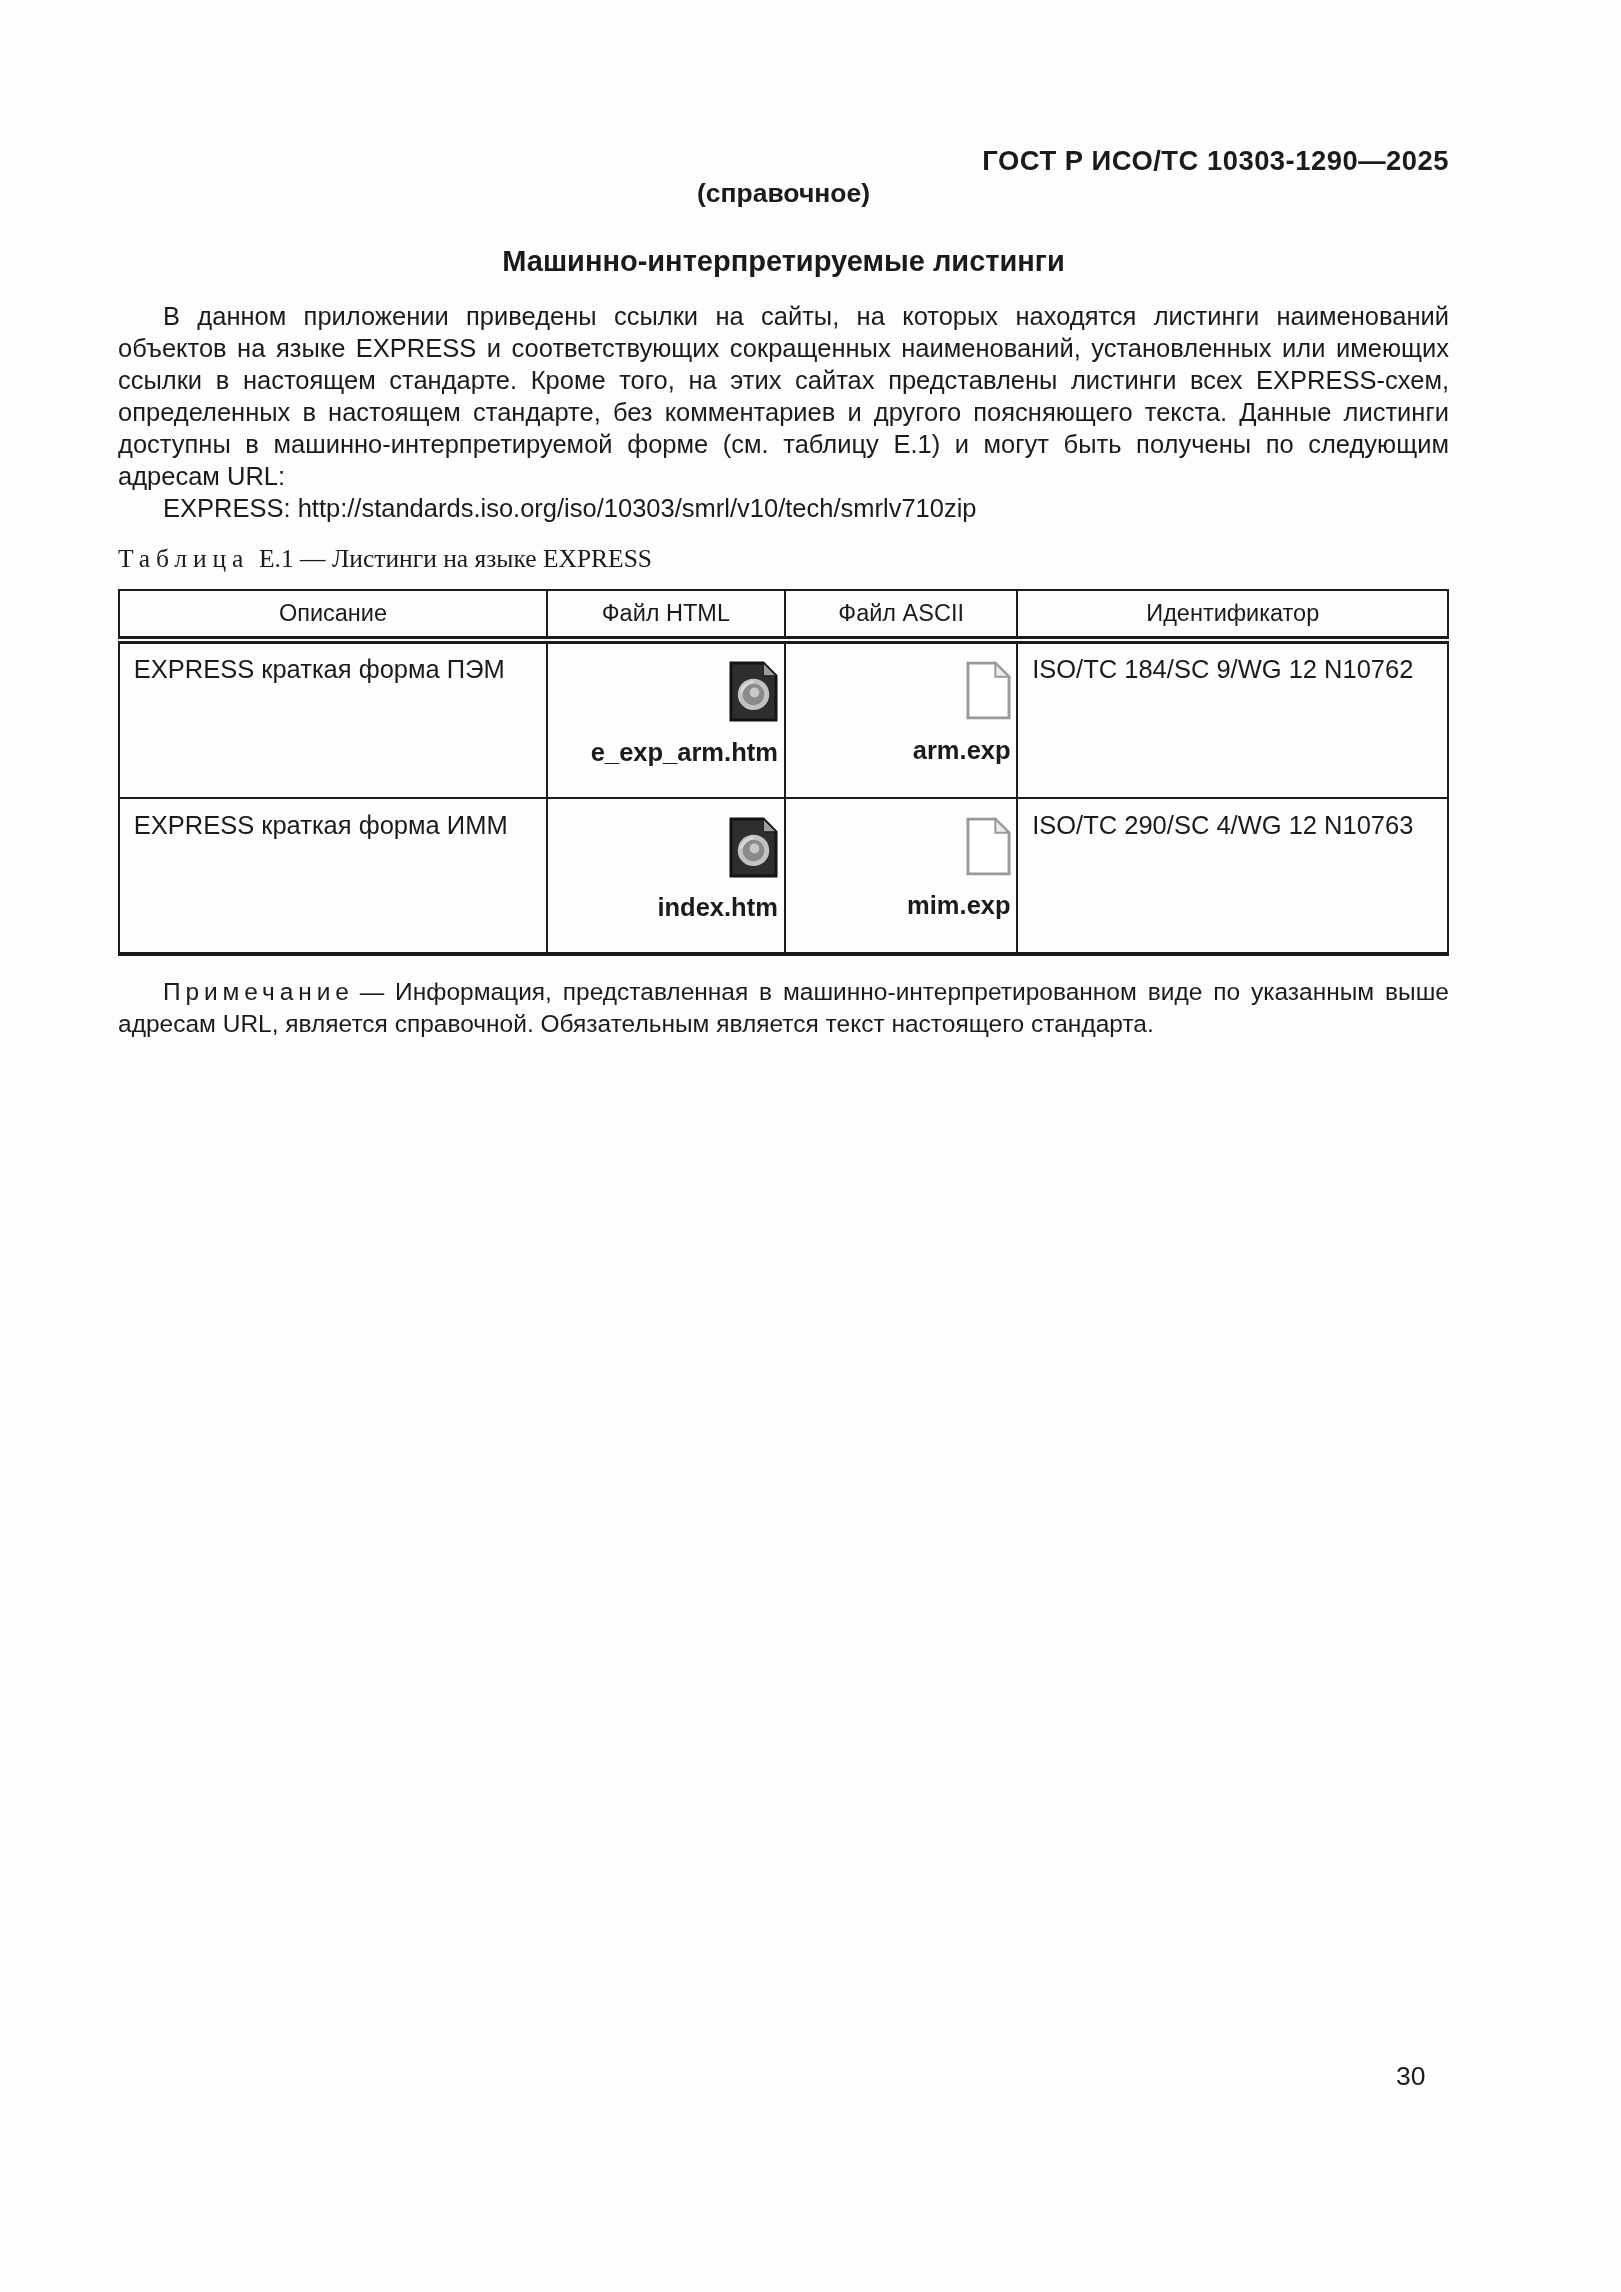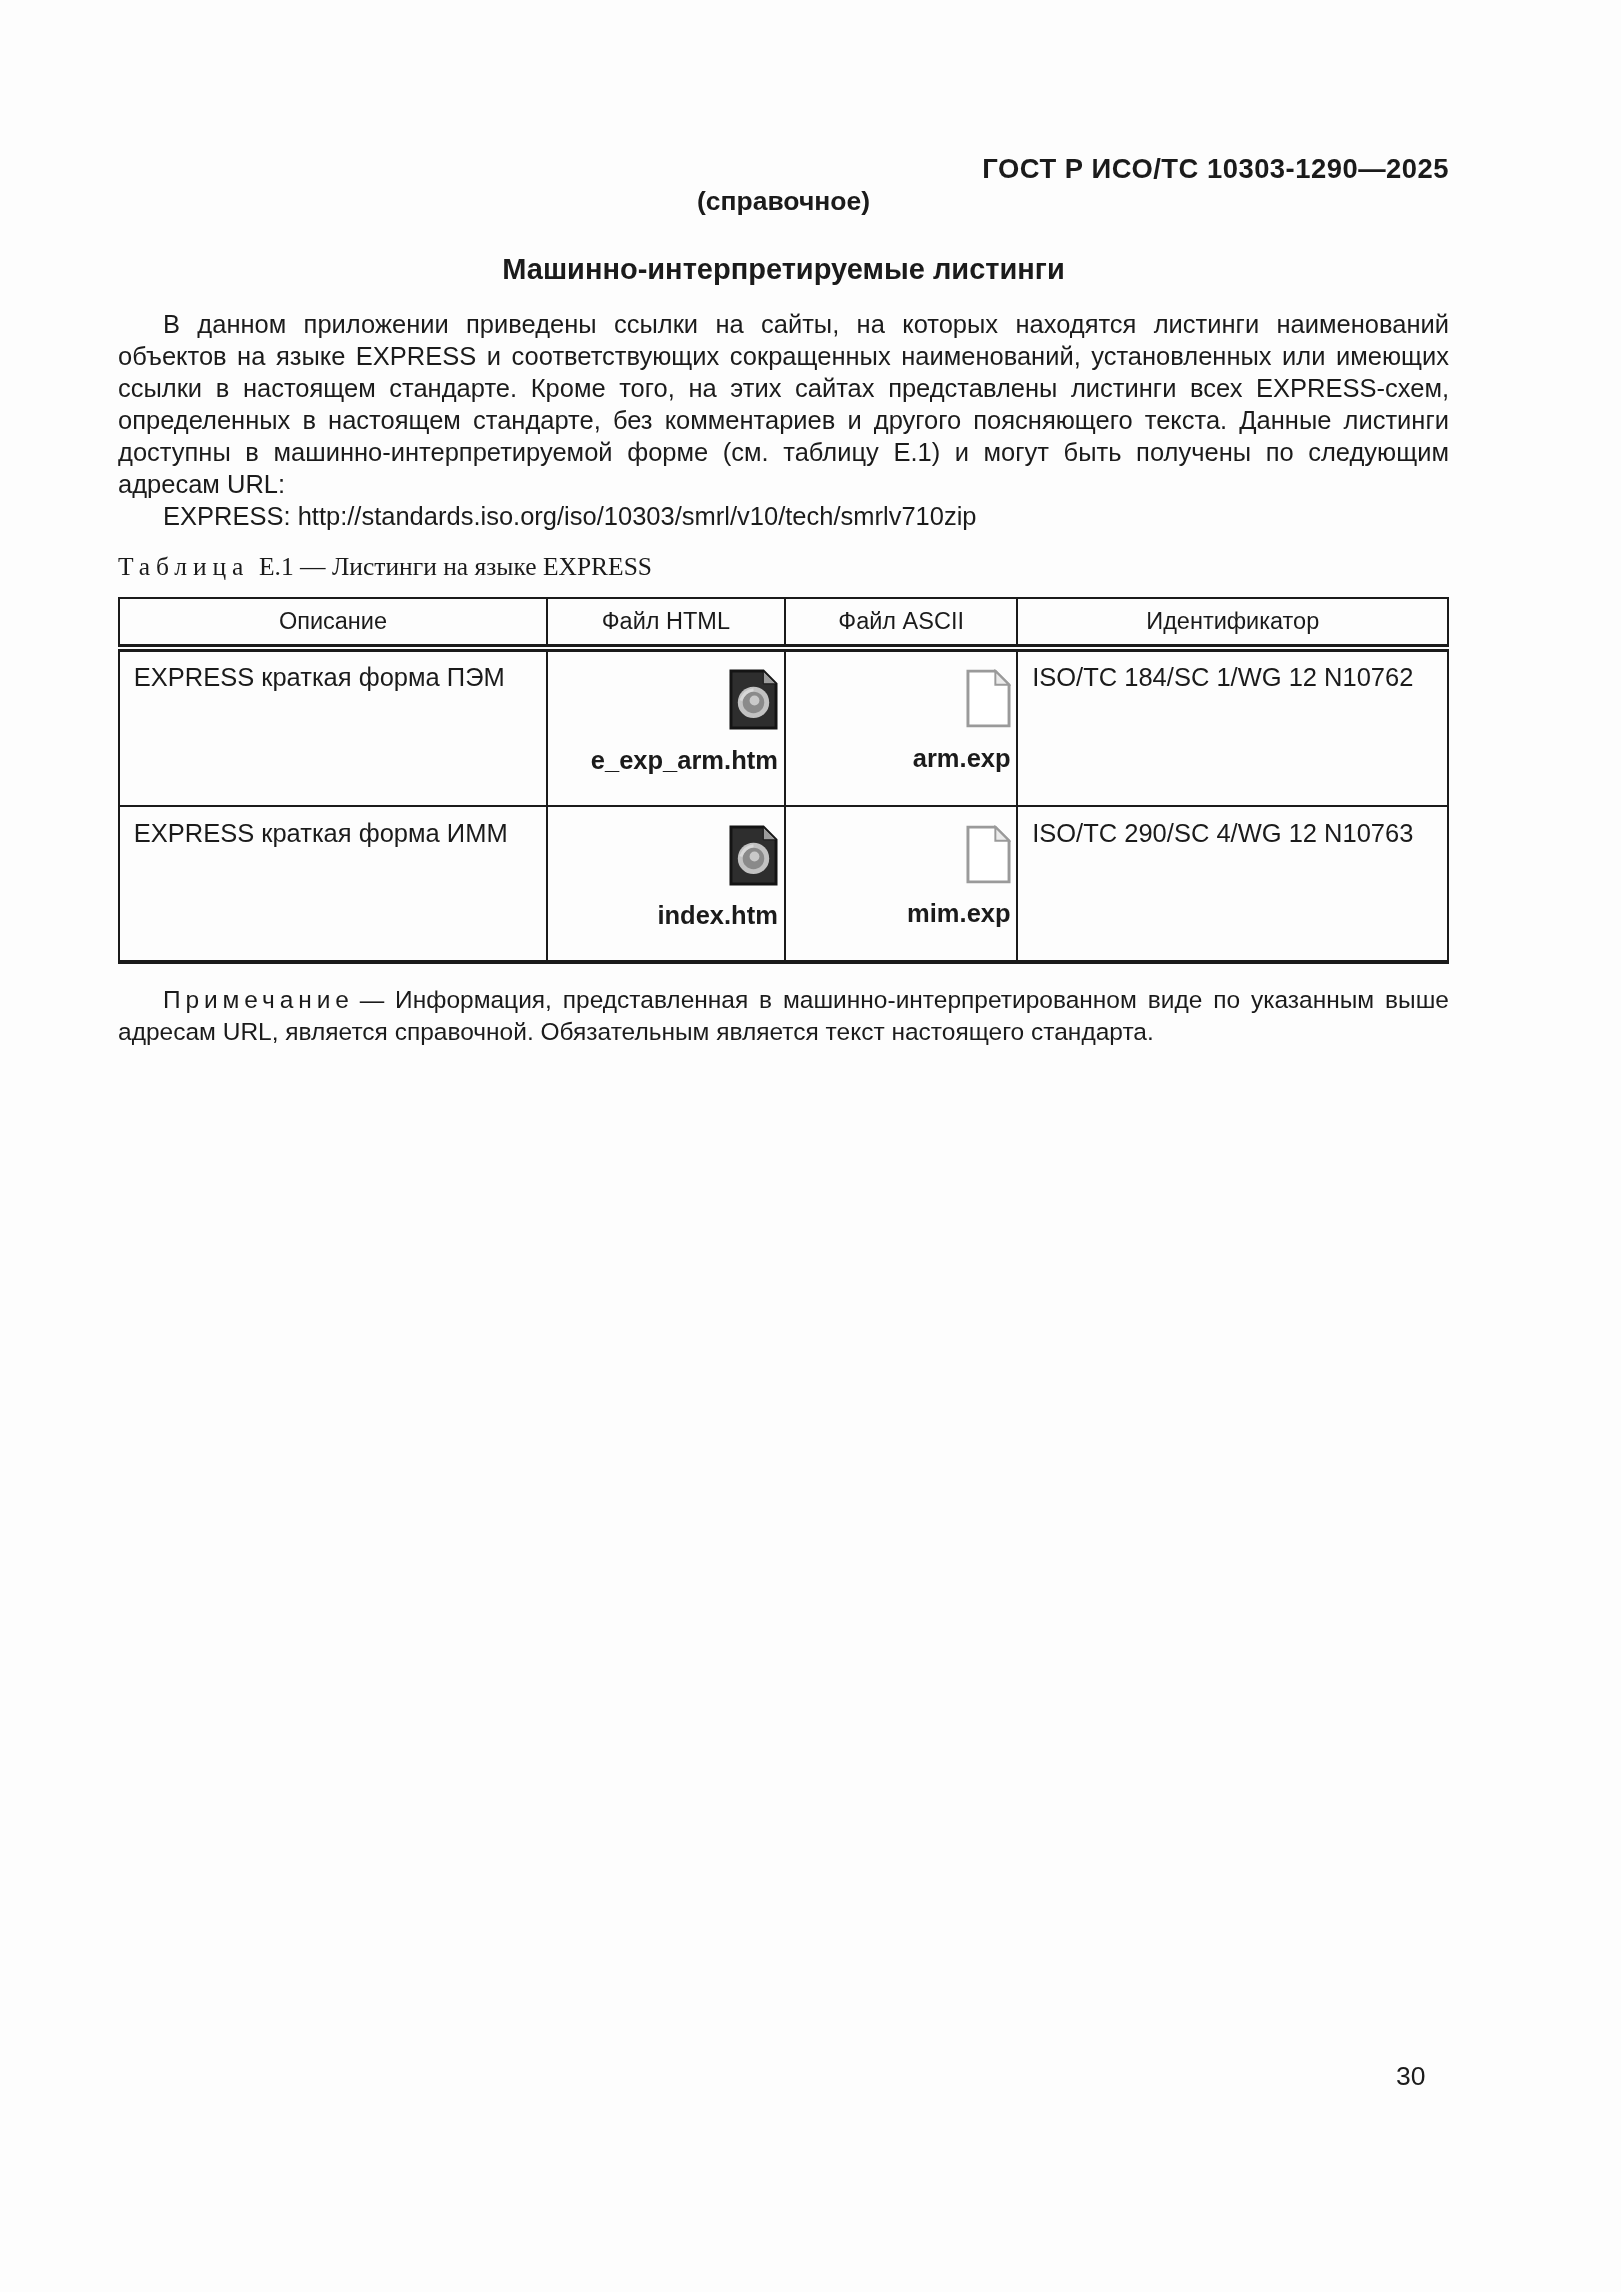--- a/index.html
+++ b/index.html
@@ -4,21 +4,21 @@
 <style>
   html,body{margin:0;padding:0;background:#ffffff;}
   .page{
     position:relative;
     width:1621px;height:2293px;
     background:#fdfdfd;
     overflow:hidden;
     font-family:"Liberation Sans","DejaVu Sans",sans-serif;
     color:#1b1b1b;
   }
-  .content{position:absolute;left:118px;top:8px;width:1331px;}
+  .content{position:absolute;left:118px;top:0;width:1331px;}
 
   .doc-code{
     padding-top:145px;
     text-align:right;
     font-weight:700;
     font-size:27.4px;
     letter-spacing:0.5px;
   }
 
   .appendix-label{margin-top:59px;text-align:center;font-weight:700;font-size:26.5px;line-height:33px;}
@@ -124,21 +124,21 @@
           </td>
           <td class="file-cell">
             <span class="icon-wrap">
               <svg width="45" height="59" viewBox="0 0 46 60">
                 <path d="M2 2 h28 l14 14 v42 h-42 z" fill="#ffffff" stroke="#9a9a9a" stroke-width="3"></path>
                 <path d="M30 2 v14 h14 z" fill="#ececec" stroke="#9a9a9a" stroke-width="2"></path>
               </svg>
             </span>
             <div class="filename">arm.exp</div>
           </td>
-          <td class="id-cell">ISO/TC 184/SC 1/WG 12 N10762</td>
+          <td class="id-cell">ISO/TC 184/SC 9/WG 12 N10762</td>
         </tr>
         <tr class="last">
           <td class="desc-cell">EXPRESS краткая форма ИММ</td>
           <td class="file-cell">
             <span class="icon-wrap">
               <svg width="49" height="61" viewBox="0 0 50 62">
                 <path d="M2 2 h33 l13 13 v45 h-46 z" fill="#2e2e2e" stroke="#141414" stroke-width="3"></path>
                 <path d="M35 2 l13 13 h-13 z" fill="#9c9c9c" stroke="#141414" stroke-width="1"></path>
                 <circle cx="25" cy="34" r="16" fill="#c2c2c2"></circle>
                 <circle cx="25" cy="34" r="11" fill="#8a8a8a"></circle>

